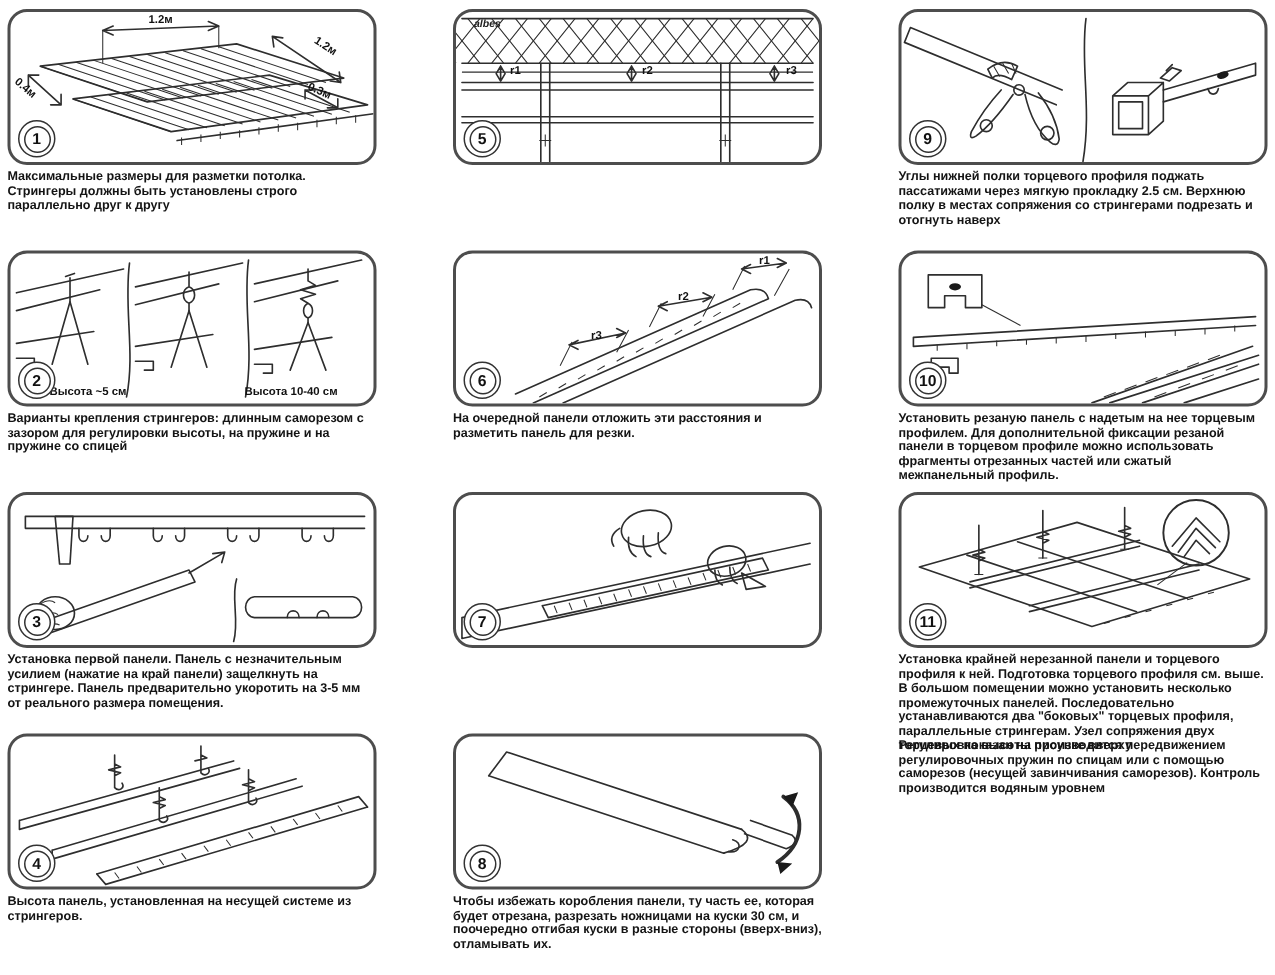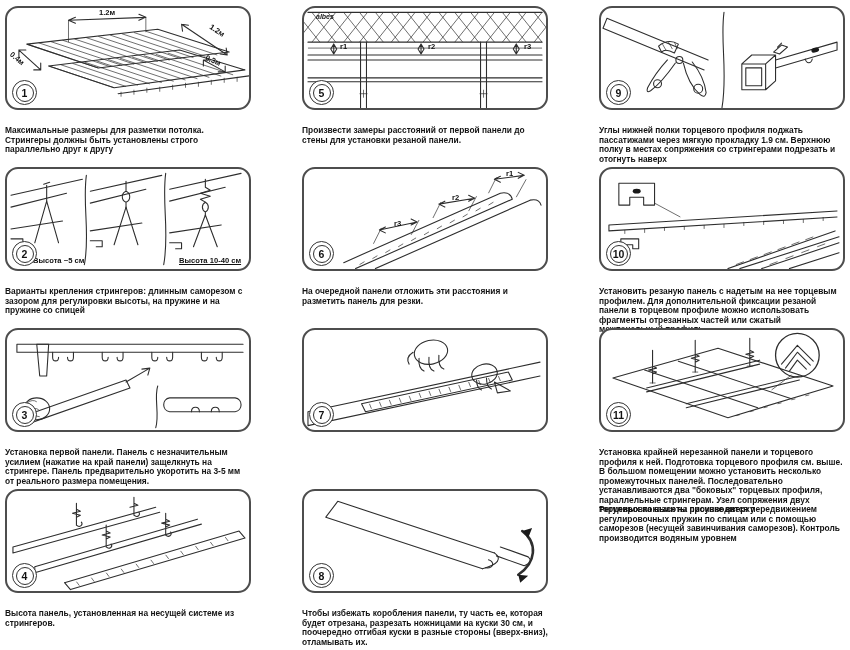--- a/index.html
+++ b/index.html
@@ -12,21 +12,21 @@
     grid-template-rows:repeat(4,161px);
     font-family:"Liberation Sans",sans-serif;
   }
   .cell{position:relative;}
   .figure{
     position:relative;height:100px;background:#fff;
     border:2px solid #4d4d4d;border-radius:13px;overflow:hidden;
   }
   .figure svg{position:absolute;left:0;top:0;width:100%;height:100%;}
   .caption{
-    margin-top:16px;color:#141414;font-weight:bold;
+    margin-top:3px;color:#141414;font-weight:bold;
     font-size:8.4px;line-height:1.14;letter-spacing:0;
   }
   .badge{
     position:absolute;left:5px;bottom:3px;width:25px;height:25px;
     border:1.6px solid #333;border-radius:50%;background:#fff;
     display:flex;align-items:center;justify-content:center;box-sizing:border-box;
   }
   .badge-inner{
     width:18px;height:18px;border:1.3px solid #333;border-radius:50%;
     display:flex;align-items:center;justify-content:center;box-sizing:border-box;
@@ -86,21 +86,20 @@
         <path class="d" d="M214,36 V46 M214,36 l-3,5 M214,36 l3,5 M214,46 l-3,-5 M214,46 l3,-5"></path>
       </svg>
       <span class="lbl logo" style="left:12px;top:5px;">albes</span>
       <span class="lbl" style="left:36px;top:34px;">r1</span>
       <span class="lbl" style="left:124px;top:34px;">r2</span>
       <span class="lbl" style="left:220px;top:34px;">r3</span>
       <div class="badge">
         <div class="badge-inner">5</div>
       </div>
     </div>
-    <div class="caption">Произвести замеры расстояний от первой панели до стены для установки резаной панели.</div>
   </div>
 
   <div class="cell">
     <div class="figure">
       <svg viewBox="0 0 244 100">
         <path class="d" d="M6,10 L108,52 M2,20 L104,62 M6,10 L2,20"></path>
         <path class="d" d="M58,38 q10,-8 20,-2 l-4,9 q-9,-5 -13,-1 z"></path>
         <path class="thin" d="M62,36 l4,7 M68,34 l4,7 M74,34 l3,7"></path>
         <circle class="d" cx="79" cy="52" r="3.5"></circle>
         <path class="d" d="M75,55 q-14,20 -25,28 q-5,3 -3,-3 q8,-15 20,-28"></path>
@@ -111,21 +110,21 @@
         <path class="d" d="M142,56 h24 v26 h-24 z M142,56 l10,-9 h24 l-10,9 M166,56 l10,-9 v26 l-10,9 M146,60 h16 v18 h-16 z"></path>
         <path class="d" d="M176,52 L238,34 M176,60 L238,42 M238,34 v8"></path>
         <path class="d" d="M206,51 c1,5 6,5 7,0"></path>
         <ellipse class="fillb" cx="216" cy="42" rx="4" ry="2.4" transform="rotate(-16 216 42)"></ellipse>
         <path class="d" d="M174,44 l8,-7 l6,2 l-8,7 z M178,39 l4,-4"></path>
       </svg>
       <div class="badge">
         <div class="badge-inner">9</div>
       </div>
     </div>
-    <div class="caption">Углы нижней полки торцевого профиля поджать пассатижами через мягкую прокладку 1.9 см. Верхнюю полку в местах сопряжения со стрингерами подрезать и отогнуть наверх</div>
+    <div class="caption">Углы нижней полки торцевого профиля поджать пассатижами через мягкую прокладку 2.5 см. Верхнюю полку в местах сопряжения со стрингерами подрезать и отогнуть наверх</div>
   </div>
 
   <div class="cell">
     <div class="figure">
       <svg viewBox="0 0 244 100">
         <path class="d" d="M80,6 C76,36 84,66 78,96 M160,4 C156,34 164,64 158,96"></path>
         <path class="d" d="M4,26 L76,10 M4,38 L60,24"></path>
         <path class="d" d="M40,16 v16 M37,15 l6,-2"></path>
         <path class="d" d="M28,74 L40,32 L52,74"></path>
         <path class="d" d="M4,60 L56,52 M4,70 h12 v6 h-6"></path>
@@ -133,21 +132,21 @@
         <path class="d" d="M120,12 v10 M120,22 c-5,2 -5,9 0,11 c5,-2 5,-9 0,-11 M120,33 v6"></path>
         <path class="d" d="M108,76 L120,38 L132,76"></path>
         <path class="d" d="M84,62 L136,54 M84,72 h12 v6 h-6"></path>
         <path class="d" d="M164,20 L236,4 M164,32 L220,18"></path>
         <path class="d" d="M200,10 v8 M200,18 l5,3 l-10,3 l10,3 l-10,3 l5,3 M200,33 c-4,2 -4,8 0,10 c4,-2 4,-8 0,-10 M200,43 v4"></path>
         <path class="d" d="M188,78 L200,46 L212,78"></path>
         <path class="d" d="M164,64 L216,56 M164,74 h12 v6 h-6"></path>
       </svg>
       <span class="lbl" style="left:26px;top:87px;">Высота ~5 см</span>
       <span class="lbl" style="left:96px;top:103px;">Высота 6-12 см</span>
-      <span class="lbl" style="left:172px;top:87px;text-decoration:underline;">Высота 10-40 см</span>
+      <span class="lbl" style="left:156px;top:87px;">Высота 10-40 см</span>
       <div class="badge">
         <div class="badge-inner">2</div>
       </div>
     </div>
     <div class="caption">Варианты крепления стрингеров: длинным саморезом с зазором для регулировки высоты, на пружине и на пружине со спицей</div>
   </div>
 
   <div class="cell">
     <div class="figure">
       <svg viewBox="0 0 244 100">

